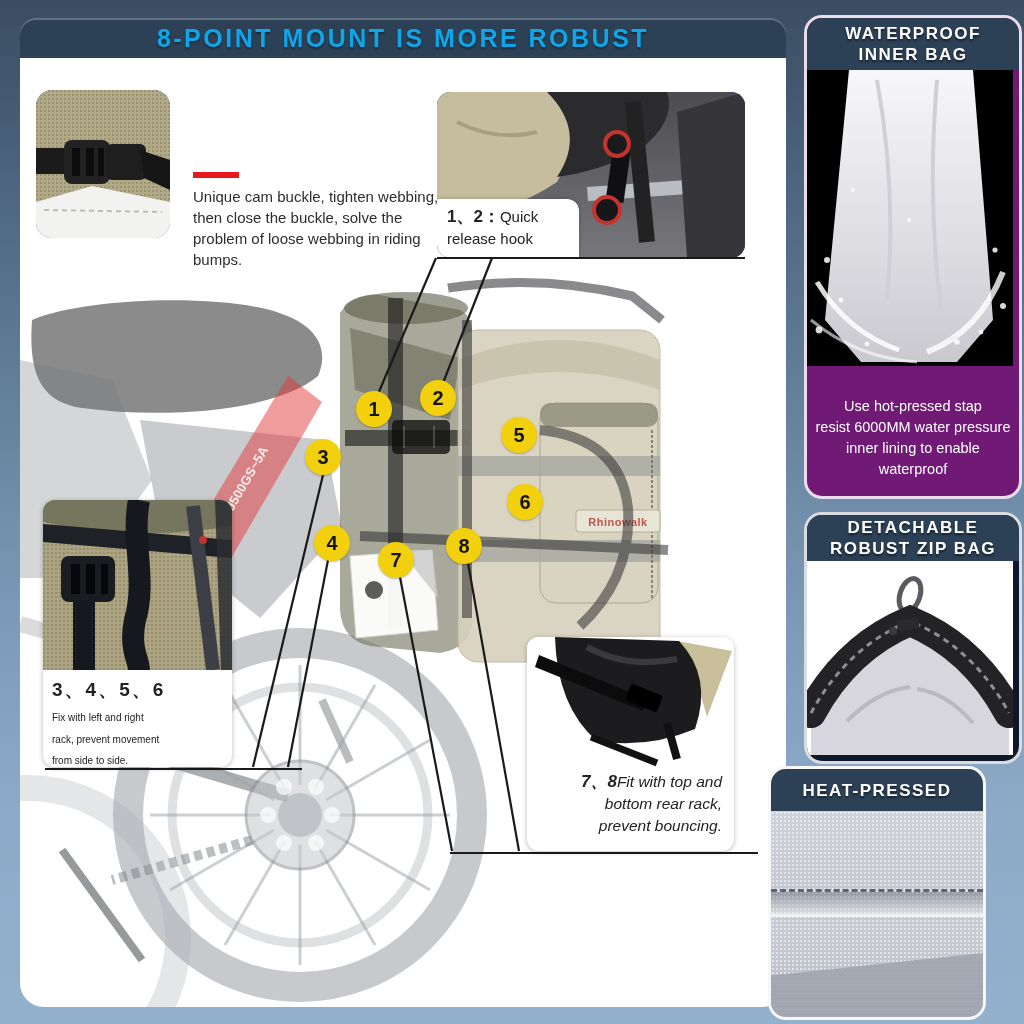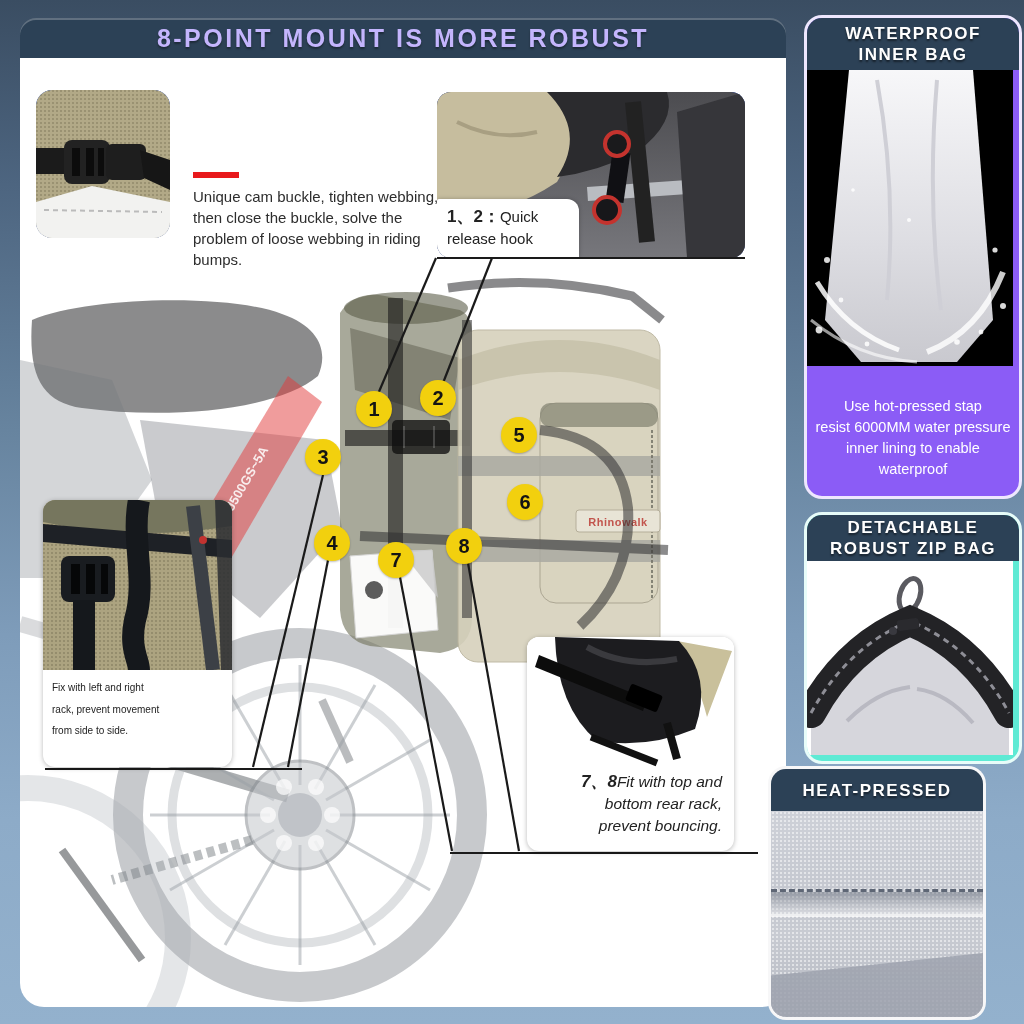--- a/index.html
+++ b/index.html
@@ -10,21 +10,21 @@
   }
   .abs{position:absolute;}
   
   #main-card{left:20px;top:18px;width:766px;height:989px;}
   #banner{
     left:0;top:0;width:766px;height:40px;background:#2c4156;
     border-radius:16px 16px 0 0;display:flex;align-items:center;justify-content:center;
     box-shadow:inset 0 2px 0 rgba(255,255,255,.25);
   }
   #banner span{
-    color:#c4b5fd;font-size:25px;font-weight:800;letter-spacing:2.5px;
+    color:#0ea5e9;font-size:25px;font-weight:800;letter-spacing:2.5px;
     text-shadow:0 2px 2px rgba(0,0,0,.35);
   }
   #card-body{
     left:0;top:40px;width:766px;height:949px;background:#fff;
     border-radius:0 0 24px 24px;overflow:hidden;
   }
   #bike-svg{left:0;top:0;z-index:1;}
   
   .photo{overflow:hidden;z-index:2;background:#1d4ed8;}
   #photo-buckle{left:16px;top:32px;width:134px;height:148px;border-radius:16px;}
@@ -57,24 +57,24 @@
     display:flex;align-items:center;justify-content:center;
     font-size:20px;font-weight:bold;z-index:6;box-shadow:0 1px 2px rgba(0,0,0,.25);
   }
   
   .panel{border-radius:18px;border:3px solid rgba(255,255,255,.85);overflow:hidden;}
   .panel-head{background:#2c4156;display:flex;flex-direction:column;align-items:center;justify-content:center;}
   .panel-head span{
     color:#fff;font-size:17px;font-weight:800;letter-spacing:1.5px;line-height:21px;
     text-shadow:0 2px 2px rgba(0,0,0,.5);
   }
-  #panel-waterproof{left:804px;top:15px;width:212px;height:478px;background:#8b5cf6;}
+  #panel-waterproof{left:804px;top:15px;width:212px;height:478px;background:#701a75;}
   #panel-waterproof .panel-head{height:52px;}
   #wp-caption{position:absolute;left:4px;right:4px;bottom:16px;color:#fff;text-align:center;font-size:14.5px;line-height:21px;}
-  #panel-zip{left:804px;top:512px;width:212px;height:246px;background:#5eead4;}
+  #panel-zip{left:804px;top:512px;width:212px;height:246px;background:#0f172a;}
   #panel-zip .panel-head{height:46px;}
   #panel-heat{left:768px;top:766px;width:212px;height:248px;background:#c6c9d1;}
   #panel-heat .panel-head{height:42px;}
   
   #heat-fabric{position:absolute;left:0;top:42px;right:0;bottom:0;
     background:
       radial-gradient(rgba(255,255,255,.5) 1px,transparent 1.4px),
       linear-gradient(180deg,#ced1d8 0%,#c4c7cf 40%,#c8cbd2 60%,#b4b8c1 100%);
     background-size:4px 4px,100% 100%;}
   #heat-seam{position:absolute;left:0;right:0;top:78px;height:22px;
@@ -258,20 +258,21 @@
           <rect x="28" y="64" width="9" height="30" fill="#060708"></rect>
           <rect x="43" y="64" width="9" height="30" fill="#060708"></rect>
           <rect x="58" y="64" width="7" height="30" fill="#060708"></rect>
           <rect x="30" y="100" width="22" height="70" fill="#15181c"></rect>
           <path d="M150,6 L170,170" stroke="#3c4046" stroke-width="14"></path>
           <circle cx="160" cy="40" r="4" fill="#c23330"></circle>
           <path d="M172,0 L189,0 L189,170 L178,170 Z" fill="#2a2d31" opacity="0.85"></path>
         </svg>
       </div>
       <div class="dc-text">
+        <div class="dc-head">3、4、5、6</div>
         <div class="dc-line nowrap">Fix with left and right</div>
         <div class="dc-line nowrap">rack, prevent movement</div>
         <div class="dc-line nowrap">from side to side.</div>
       </div>
     </div>
 
     <div class="abs detail-card" id="card-bounce">
       <div class="dc-photo">
         <svg width="207" height="132" viewBox="0 0 207 132">
           <rect width="207" height="132" fill="#ffffff"></rect>

